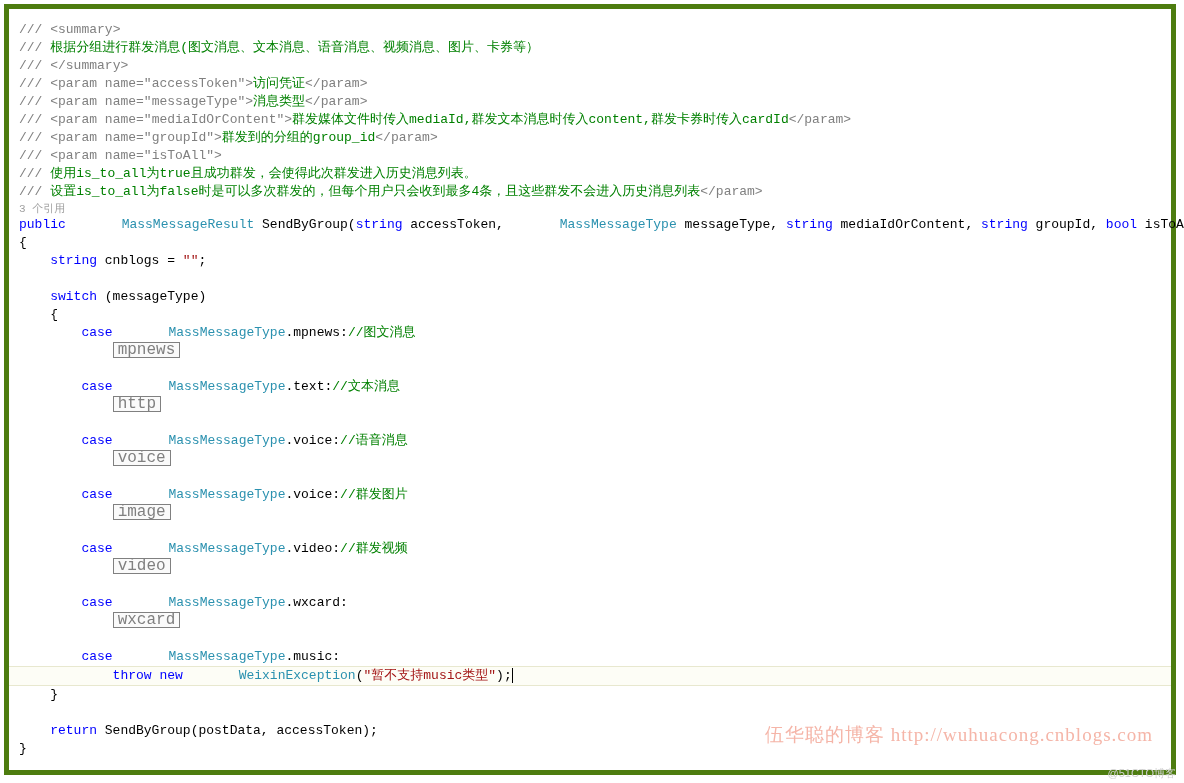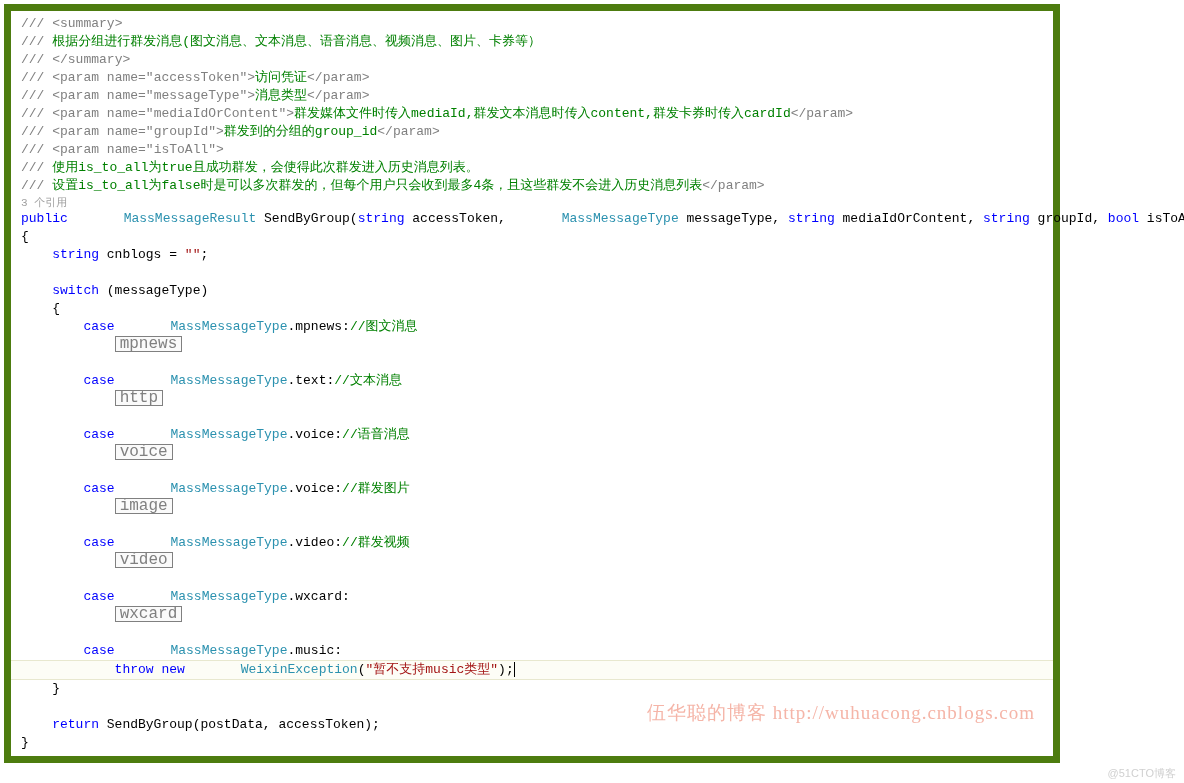--- a/index.html
+++ b/index.html
@@ -5,24 +5,24 @@
   body {
     margin: 0;
     padding: 0;
     font-family: Consolas, "Courier New", monospace;
     font-size: 13px;
     background: #ffffff;
     color: #000000;
     width: 1184px;
   }
   .code-container {
-    border: 7px solid #4d7c0f;
-    padding: 4px 0;
+    border: 5px solid #4d7c0f;
+    padding: 12px 0;
     margin: 4px;
-    width: 1056px;
+    width: 1172px;
     box-sizing: border-box;
     position: relative;
   }
   .line {
     white-space: pre;
     line-height: 18px;
     padding: 0 10px;
   }
   .cm-gray { color: #808080; }
   .cm-green { color: #008000; }
@@ -49,21 +49,21 @@
     border-top: 1px solid #e8e8cf;
     border-bottom: 1px solid #e8e8cf;
     background: #fdfdf6;
   }
   .cursor {
     border-left: 1px solid #000;
   }
   .watermark {
     position: absolute;
     right: 18px;
-    bottom: 30px;
+    bottom: 22px;
     font-family: "SimSun", serif;
     font-size: 19px;
     color: #f5b5a8;
     letter-spacing: 1px;
   }
   .footer-mark {
     position: absolute;
     right: 8px;
     bottom: 2px;
     font-size: 11px;

